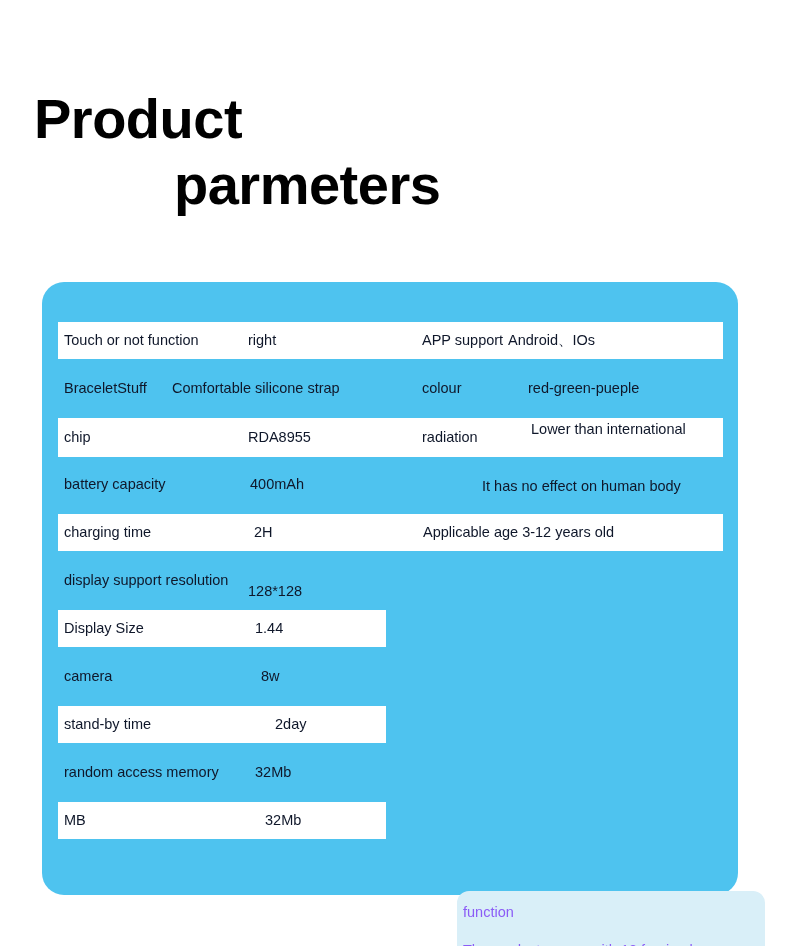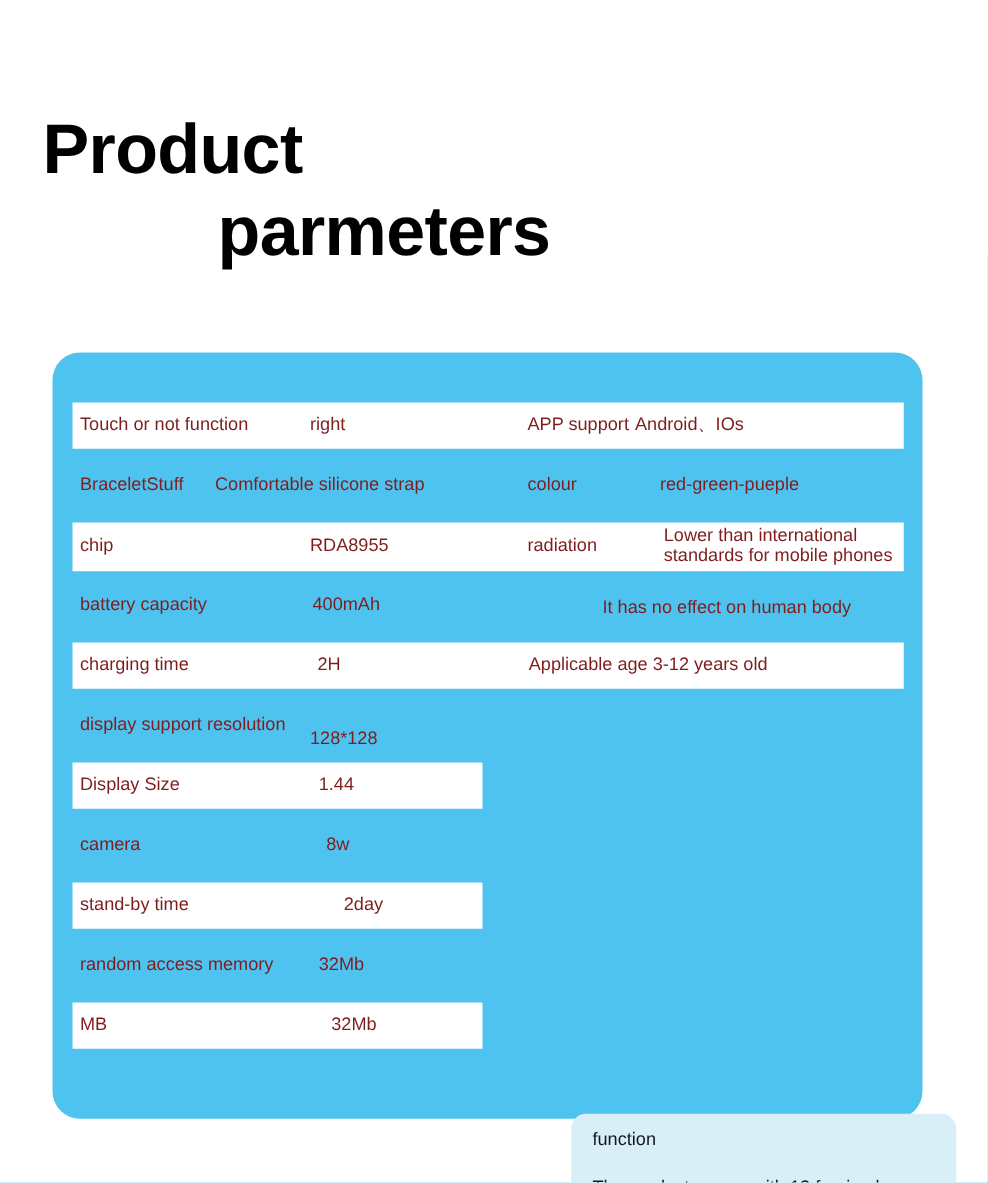--- a/index.html
+++ b/index.html
@@ -46,41 +46,41 @@
 
   
   .band {
     position: absolute;
     background: #ffffff;
   }
 
   .cell {
     position: absolute;
     font-size: 14.5px;
-    color: #7f1d1d;
+    color: #0f172a;
     white-space: pre;
     line-height: 17px;
   }
   .cell.two-line { line-height: 17px; }
 
   
   #function-panel {
     position: absolute;
     left: 415px;
     top: 609px;
     width: 308px;
     height: 240px;
     background: #d9eff8;
     border-radius: 12px;
   }
   #function-panel .fn-line {
     position: absolute;
-    left: 17px;
+    left: 6px;
     font-size: 14.5px;
-    color: #0f172a;
+    color: #8b5cf6;
     white-space: pre;
     text-align: center;
   }
 </style>
 </head>
 <body>
 
 <div id="title-block">
   <div class="title-line title-line-1">Product</div>
   <div class="title-line title-line-2">parmeters</div>
@@ -130,21 +130,20 @@
   <div class="cell" style="left:223px; top:530px;">32Mb</div>
 
   <div class="cell" style="left:380px; top:50px;">APP support</div>
   <div class="cell" style="left:466px; top:50px;">Android、IOs</div>
 
   <div class="cell" style="left:380px; top:98px;">colour</div>
   <div class="cell" style="left:486px; top:98px;">red-green-pueple</div>
 
   <div class="cell" style="left:380px; top:147px;">radiation</div>
   <div class="cell two-line" style="left:489px; top:139px;">Lower than international</div>
-  <div class="cell two-line" style="left:489px; top:155px;">standards for mobile phones</div>
 
   <div class="cell" style="left:440px; top:196px;">It has no effect on human body</div>
 
   <div class="cell" style="left:381px; top:242px;">Applicable age 3-12 years old</div>
 
 
   <div id="function-panel">
     <div class="fn-line" style="top:13px;">function</div>
     <div class="fn-line" style="top:51px;">The product comes with 13 foreign languages</div>
 

